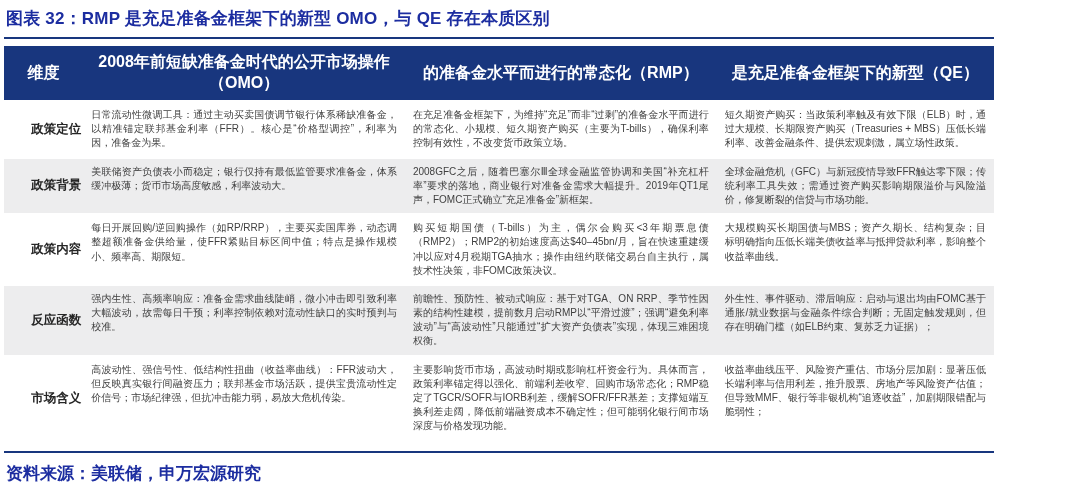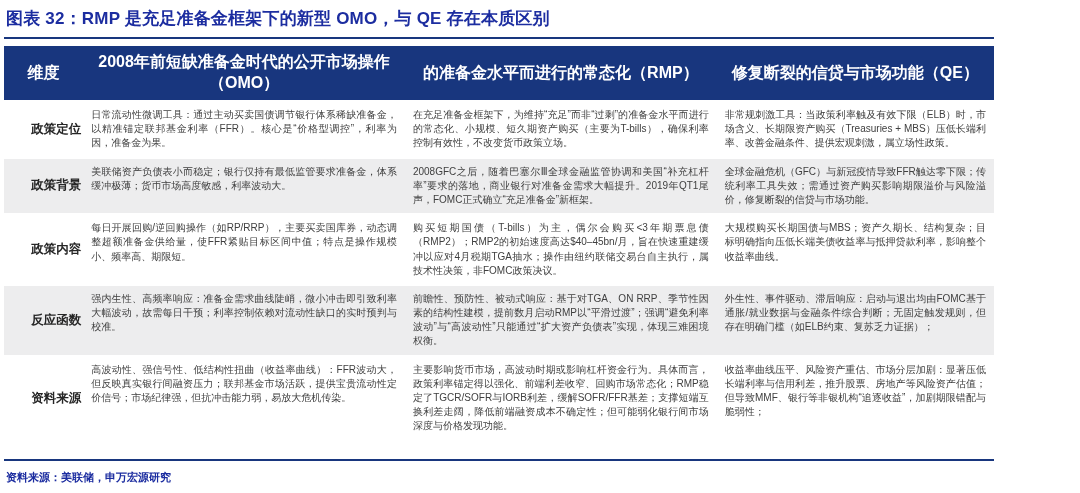--- a/index.html
+++ b/index.html
@@ -33,21 +33,21 @@
     padding:6px 8px;vertical-align:top;background:#ffffff;
   }
   table.cmp tbody tr.alt th,
   table.cmp tbody tr.alt td{background:var(--alt-bg);}
   .col-dim{width:8%;}
   .col-omo{width:32.5%;}
   .col-rmp{width:31.5%;}
   .col-qe{width:28%;}
   .bottom-rule{margin-top:auto;border-top:2px solid var(--rule-color);}
   .source-note{
-    font-size:11px;font-weight:bold;color:var(--title-color);
+    font-size:17px;font-weight:bold;color:var(--title-color);
     padding:9px 0 2px 2px;
   }
 </style>
 </head>
 <body>
 
 <div class="page">
 
   <h1 class="page-title">图表 32：RMP 是充足准备金框架下的新型 OMO，与 QE 存在本质区别</h1>
 
@@ -56,50 +56,50 @@
       <col class="col-dim">
         <col class="col-omo">
         <col class="col-rmp">
         <col class="col-qe">
     </colgroup>
     <thead>
       <tr>
         <th>维度</th>
         <th>2008年前短缺准备金时代的公开市场操作（OMO）</th>
         <th>的准备金水平而进行的常态化（RMP）</th>
-        <th>修复断裂的信贷与市场功能（QE）</th>
+        <th>是充足准备金框架下的新型（QE）</th>
       </tr>
     </thead>
     <tbody>
       <tr>
         <th>政策定位</th>
         <td>日常流动性微调工具：通过主动买卖国债调节银行体系稀缺准备金，以精准锚定联邦基金利率（FFR）。核心是“价格型调控”，利率为因，准备金为果。</td>
         <td>在充足准备金框架下，为维持“充足”而非“过剩”的准备金水平而进行的常态化、小规模、短久期资产购买（主要为T-bills），确保利率控制有效性，不改变货币政策立场。</td>
-        <td>非常规刺激工具：当政策利率触及有效下限（ELB）时，市场含义、长期限资产购买（Treasuries + MBS）压低长端利率、改善金融条件、提供宏观刺激，属立场性政策。</td>
+        <td>短久期资产购买：当政策利率触及有效下限（ELB）时，通过大规模、长期限资产购买（Treasuries + MBS）压低长端利率、改善金融条件、提供宏观刺激，属立场性政策。</td>
       </tr>
       <tr class="alt">
         <th>政策背景</th>
         <td>美联储资产负债表小而稳定；银行仅持有最低监管要求准备金，体系缓冲极薄；货币市场高度敏感，利率波动大。</td>
         <td>2008GFC之后，随着巴塞尔Ⅲ全球金融监管协调和美国“补充杠杆率”要求的落地，商业银行对准备金需求大幅提升。2019年QT1尾声，FOMC正式确立“充足准备金”新框架。</td>
         <td>全球金融危机（GFC）与新冠疫情导致FFR触达零下限；传统利率工具失效；需通过资产购买影响期限溢价与风险溢价，修复断裂的信贷与市场功能。</td>
       </tr>
       <tr>
         <th>政策内容</th>
         <td>每日开展回购/逆回购操作（如RP/RRP），主要买卖国库券，动态调整超额准备金供给量，使FFR紧贴目标区间中值；特点是操作规模小、频率高、期限短。</td>
         <td>购买短期国债（T-bills）为主，偶尔会购买&lt;3年期票息债（RMP2）；RMP2的初始速度高达$40–45bn/月，旨在快速重建缓冲以应对4月税期TGA抽水；操作由纽约联储交易台自主执行，属技术性决策，非FOMC政策决议。</td>
         <td>大规模购买长期国债与MBS；资产久期长、结构复杂；目标明确指向压低长端美债收益率与抵押贷款利率，影响整个收益率曲线。</td>
       </tr>
       <tr class="alt">
         <th>反应函数</th>
         <td>强内生性、高频率响应：准备金需求曲线陡峭，微小冲击即引致利率大幅波动，故需每日干预；利率控制依赖对流动性缺口的实时预判与校准。</td>
         <td>前瞻性、预防性、被动式响应：基于对TGA、ON RRP、季节性因素的结构性建模，提前数月启动RMP以“平滑过渡”；强调“避免利率波动”与“高波动性”只能通过“扩大资产负债表”实现，体现三难困境权衡。</td>
         <td>外生性、事件驱动、滞后响应：启动与退出均由FOMC基于通胀/就业数据与金融条件综合判断；无固定触发规则，但存在明确门槛（如ELB约束、复苏乏力证据）；</td>
       </tr>
       <tr>
-        <th>资料来源</th>
+        <th>市场含义</th>
         <td>高波动性、强信号性、低结构性扭曲（收益率曲线）：FFR波动大，但反映真实银行间融资压力；联邦基金市场活跃，提供宝贵流动性定价信号；市场纪律强，但抗冲击能力弱，易放大危机传染。</td>
         <td>主要影响货币市场，高波动时期或影响杠杆资金行为。具体而言，政策利率锚定得以强化、前端利差收窄、回购市场常态化；RMP稳定了TGCR/SOFR与IORB利差，缓解SOFR/FFR基差；支撑短端互换利差走阔，降低前端融资成本不确定性；但可能弱化银行间市场深度与价格发现功能。</td>
         <td>收益率曲线压平、风险资产重估、市场分层加剧：显著压低长端利率与信用利差，推升股票、房地产等风险资产估值；但导致MMF、银行等非银机构“追逐收益”，加剧期限错配与脆弱性；</td>
       </tr>
     </tbody>
   </table>
 
   <div class="bottom-rule"></div>
   <div class="source-note">资料来源：美联储，申万宏源研究</div>
 

